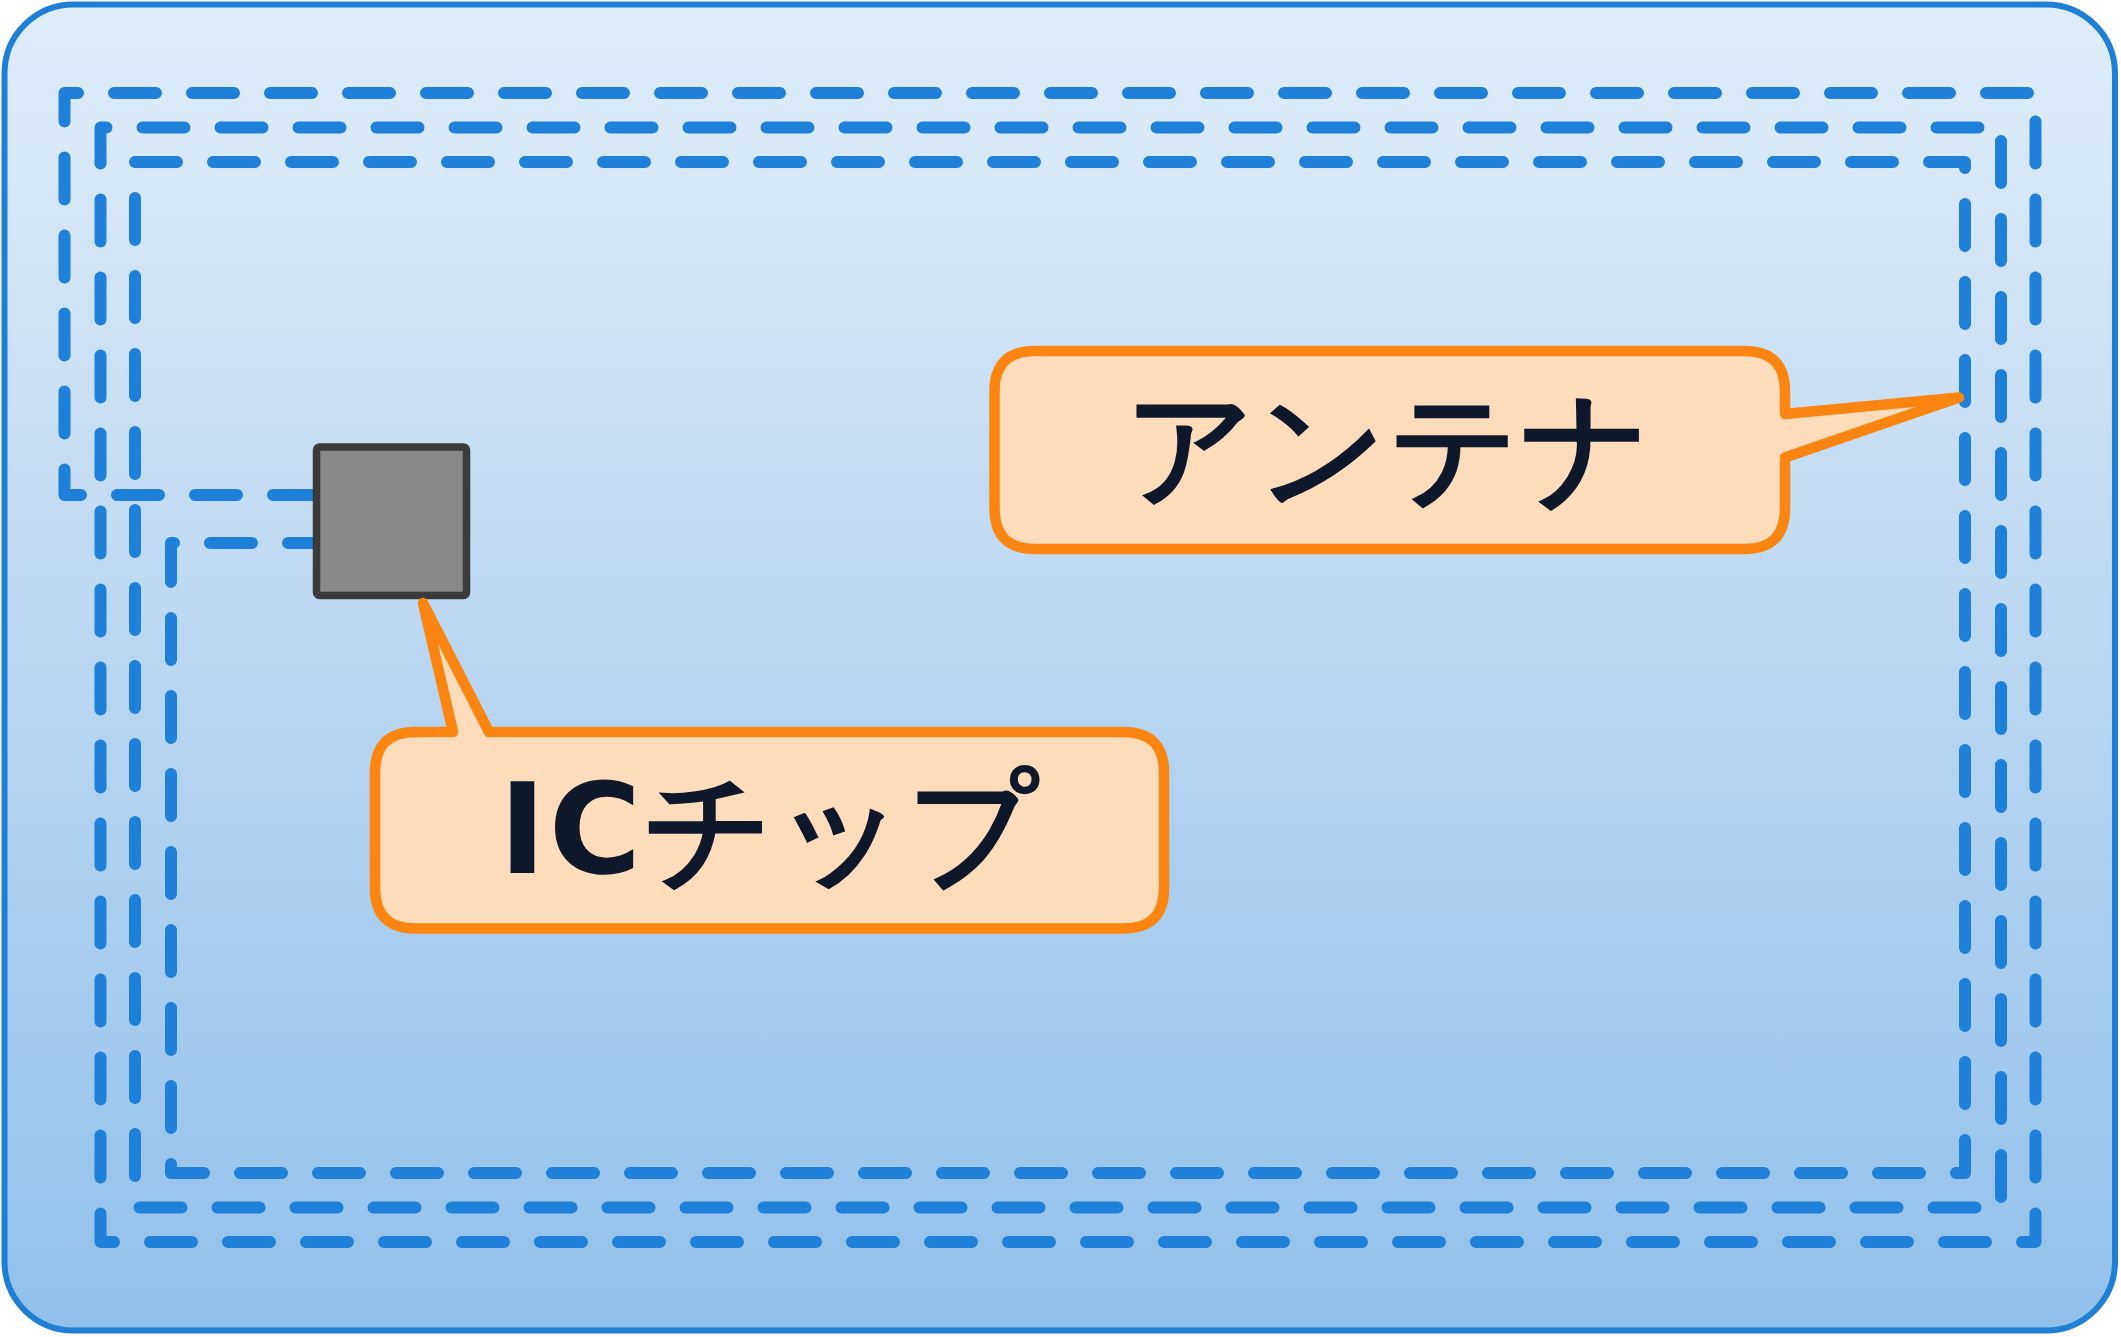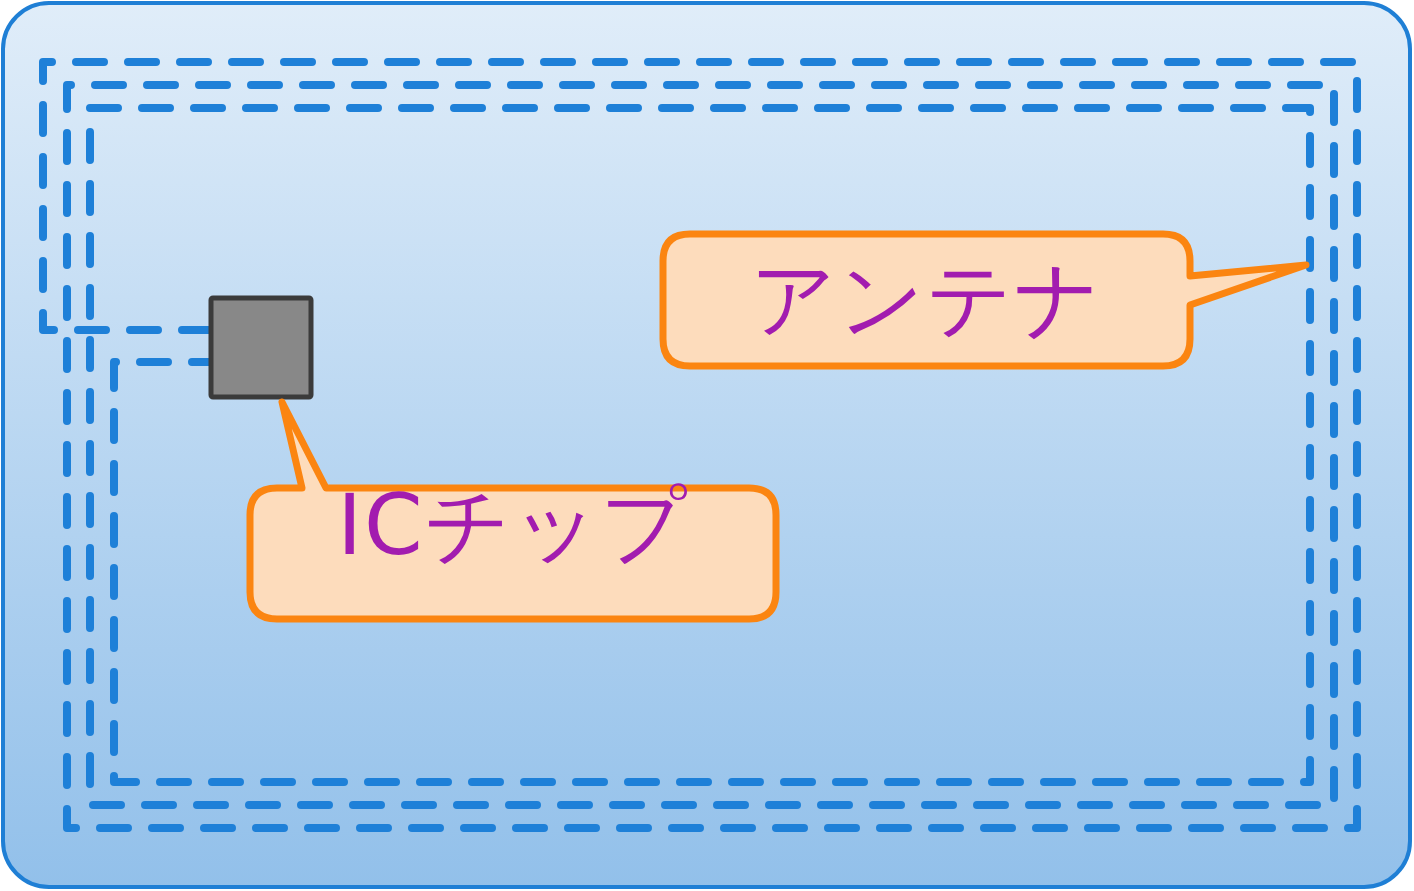--- a/index.html
+++ b/index.html
@@ -2,22 +2,22 @@
 <html><head>
   <meta charset="utf-8">
   <style>
     html, body { margin: 0; padding: 0; background: #ffffff; }
     body { width: 1414px; height: 891px; position: relative; overflow: hidden; font-family: "DejaVu Sans", sans-serif; }
     svg { position: absolute; left: 0; top: 0; }
     .label {
       position: absolute;
       display: flex; align-items: center; justify-content: center;
       font-family: "DejaVu Sans", sans-serif;
-      font-weight: normal;
-      color: #a21caf;
+      font-weight: bold;
+      color: #0f172a;
       font-size: 84px;
       letter-spacing: 2px;
     }
   </style>
 </head>
 <body>
 
 <svg width="1414" height="891" viewBox="0 0 1414 891">
   <defs>
     <linearGradient id="cardGrad" x1="0" y1="0" x2="0" y2="1">
@@ -38,13 +38,13 @@
     <path d="M 690 234 L 1163 234 Q 1190 234 1190 261 L 1190 276 L 1306 265 L 1190 305 L 1190 339 Q 1190 366 1163 366 L 690 366 Q 663 366 663 339 L 663 261 Q 663 234 690 234 Z" fill="#fddcbc" stroke="#fb8511" stroke-width="7" stroke-linejoin="round"></path>
   </g>
 
   <g>
     <path d="M 277 488 L 302 488 L 282 402 L 326 488 L 749 488 Q 776 488 776 515 L 776 592 Q 776 619 749 619 L 277 619 Q 250 619 250 592 L 250 515 Q 250 488 277 488 Z" fill="#fddcbc" stroke="#fb8511" stroke-width="7" stroke-linejoin="round"></path>
   </g>
 </svg>
 
 <div class="label" style="left:663px; top:234px; width:527px; height:132px;">アンテナ</div>
 
-<div class="label" style="left:250px; top:460px; width:526px; height:131px;">ICチップ</div>
+<div class="label" style="left:250px; top:488px; width:526px; height:131px;">ICチップ</div>
 
 </body></html>

